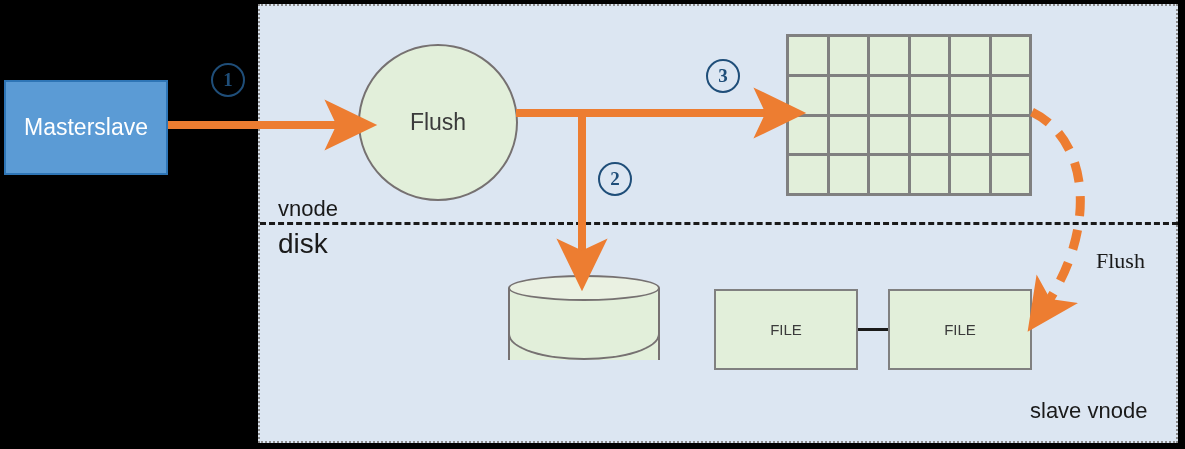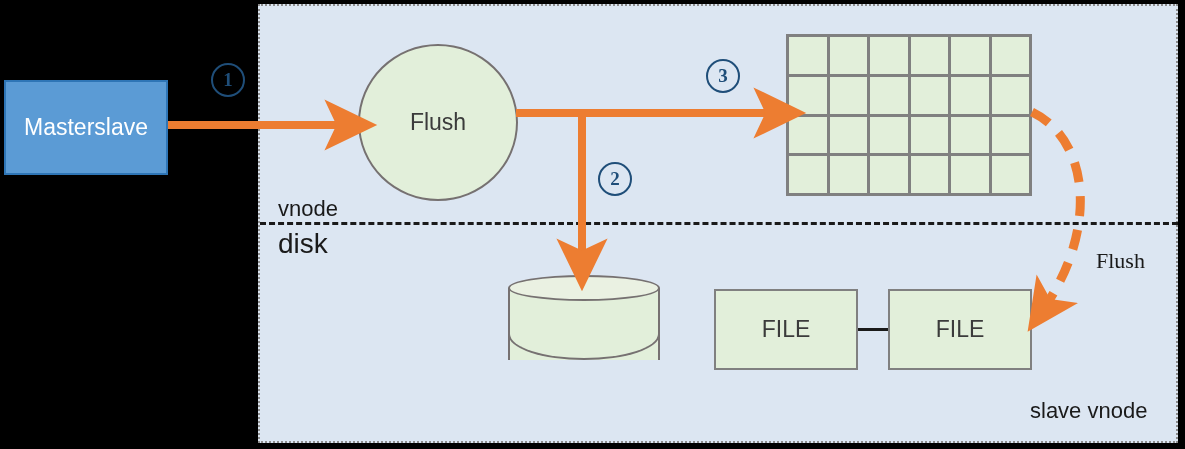--- a/index.html
+++ b/index.html
@@ -128,21 +128,21 @@
   
   .file-box {
     width: 144px;
     height: 81px;
     background: #e2efda;
     border: 2px solid #808080;
     box-sizing: border-box;
     display: flex;
     align-items: center;
     justify-content: center;
-    font-size: 23px;
+    font-size: 15px;
     color: #3b3b3b;
   }
   #file-box-1 { left: 714px; top: 289px; }
   #file-box-2 { left: 888px; top: 289px; }
   #file-link {
     left: 858px; top: 328px;
     width: 30px; height: 3px;
     background: #1a1a1a;
   }
 

